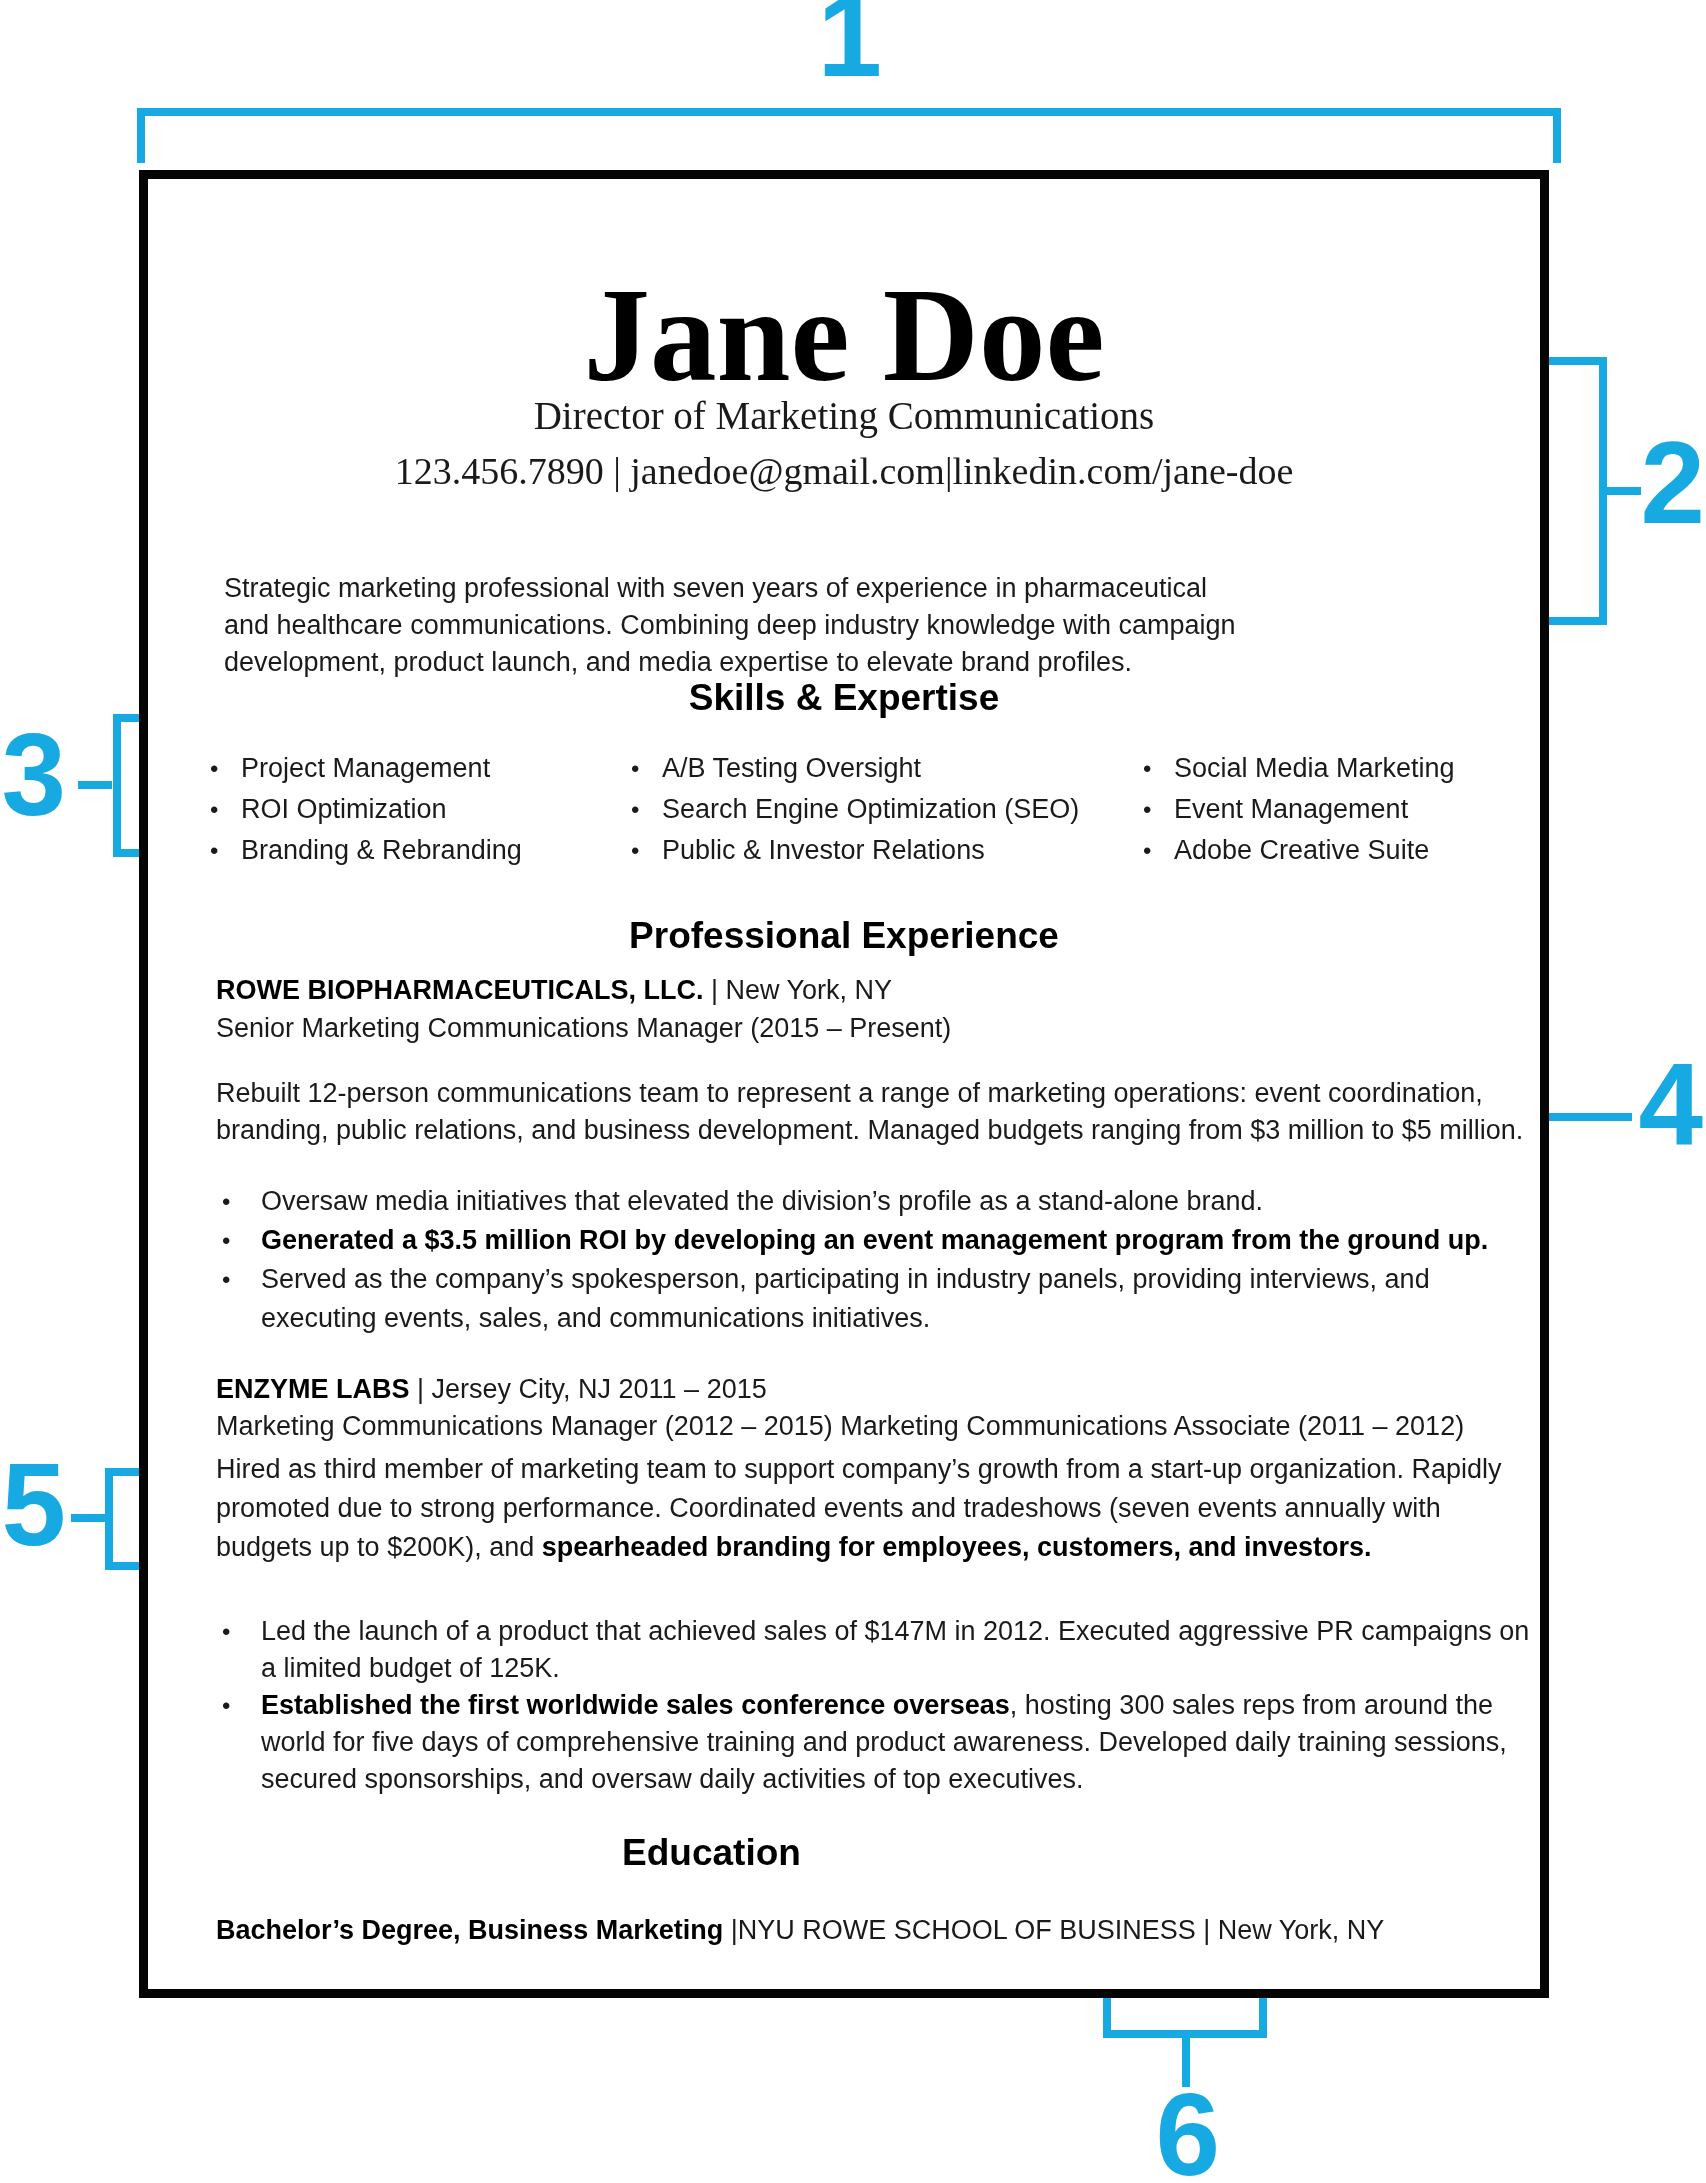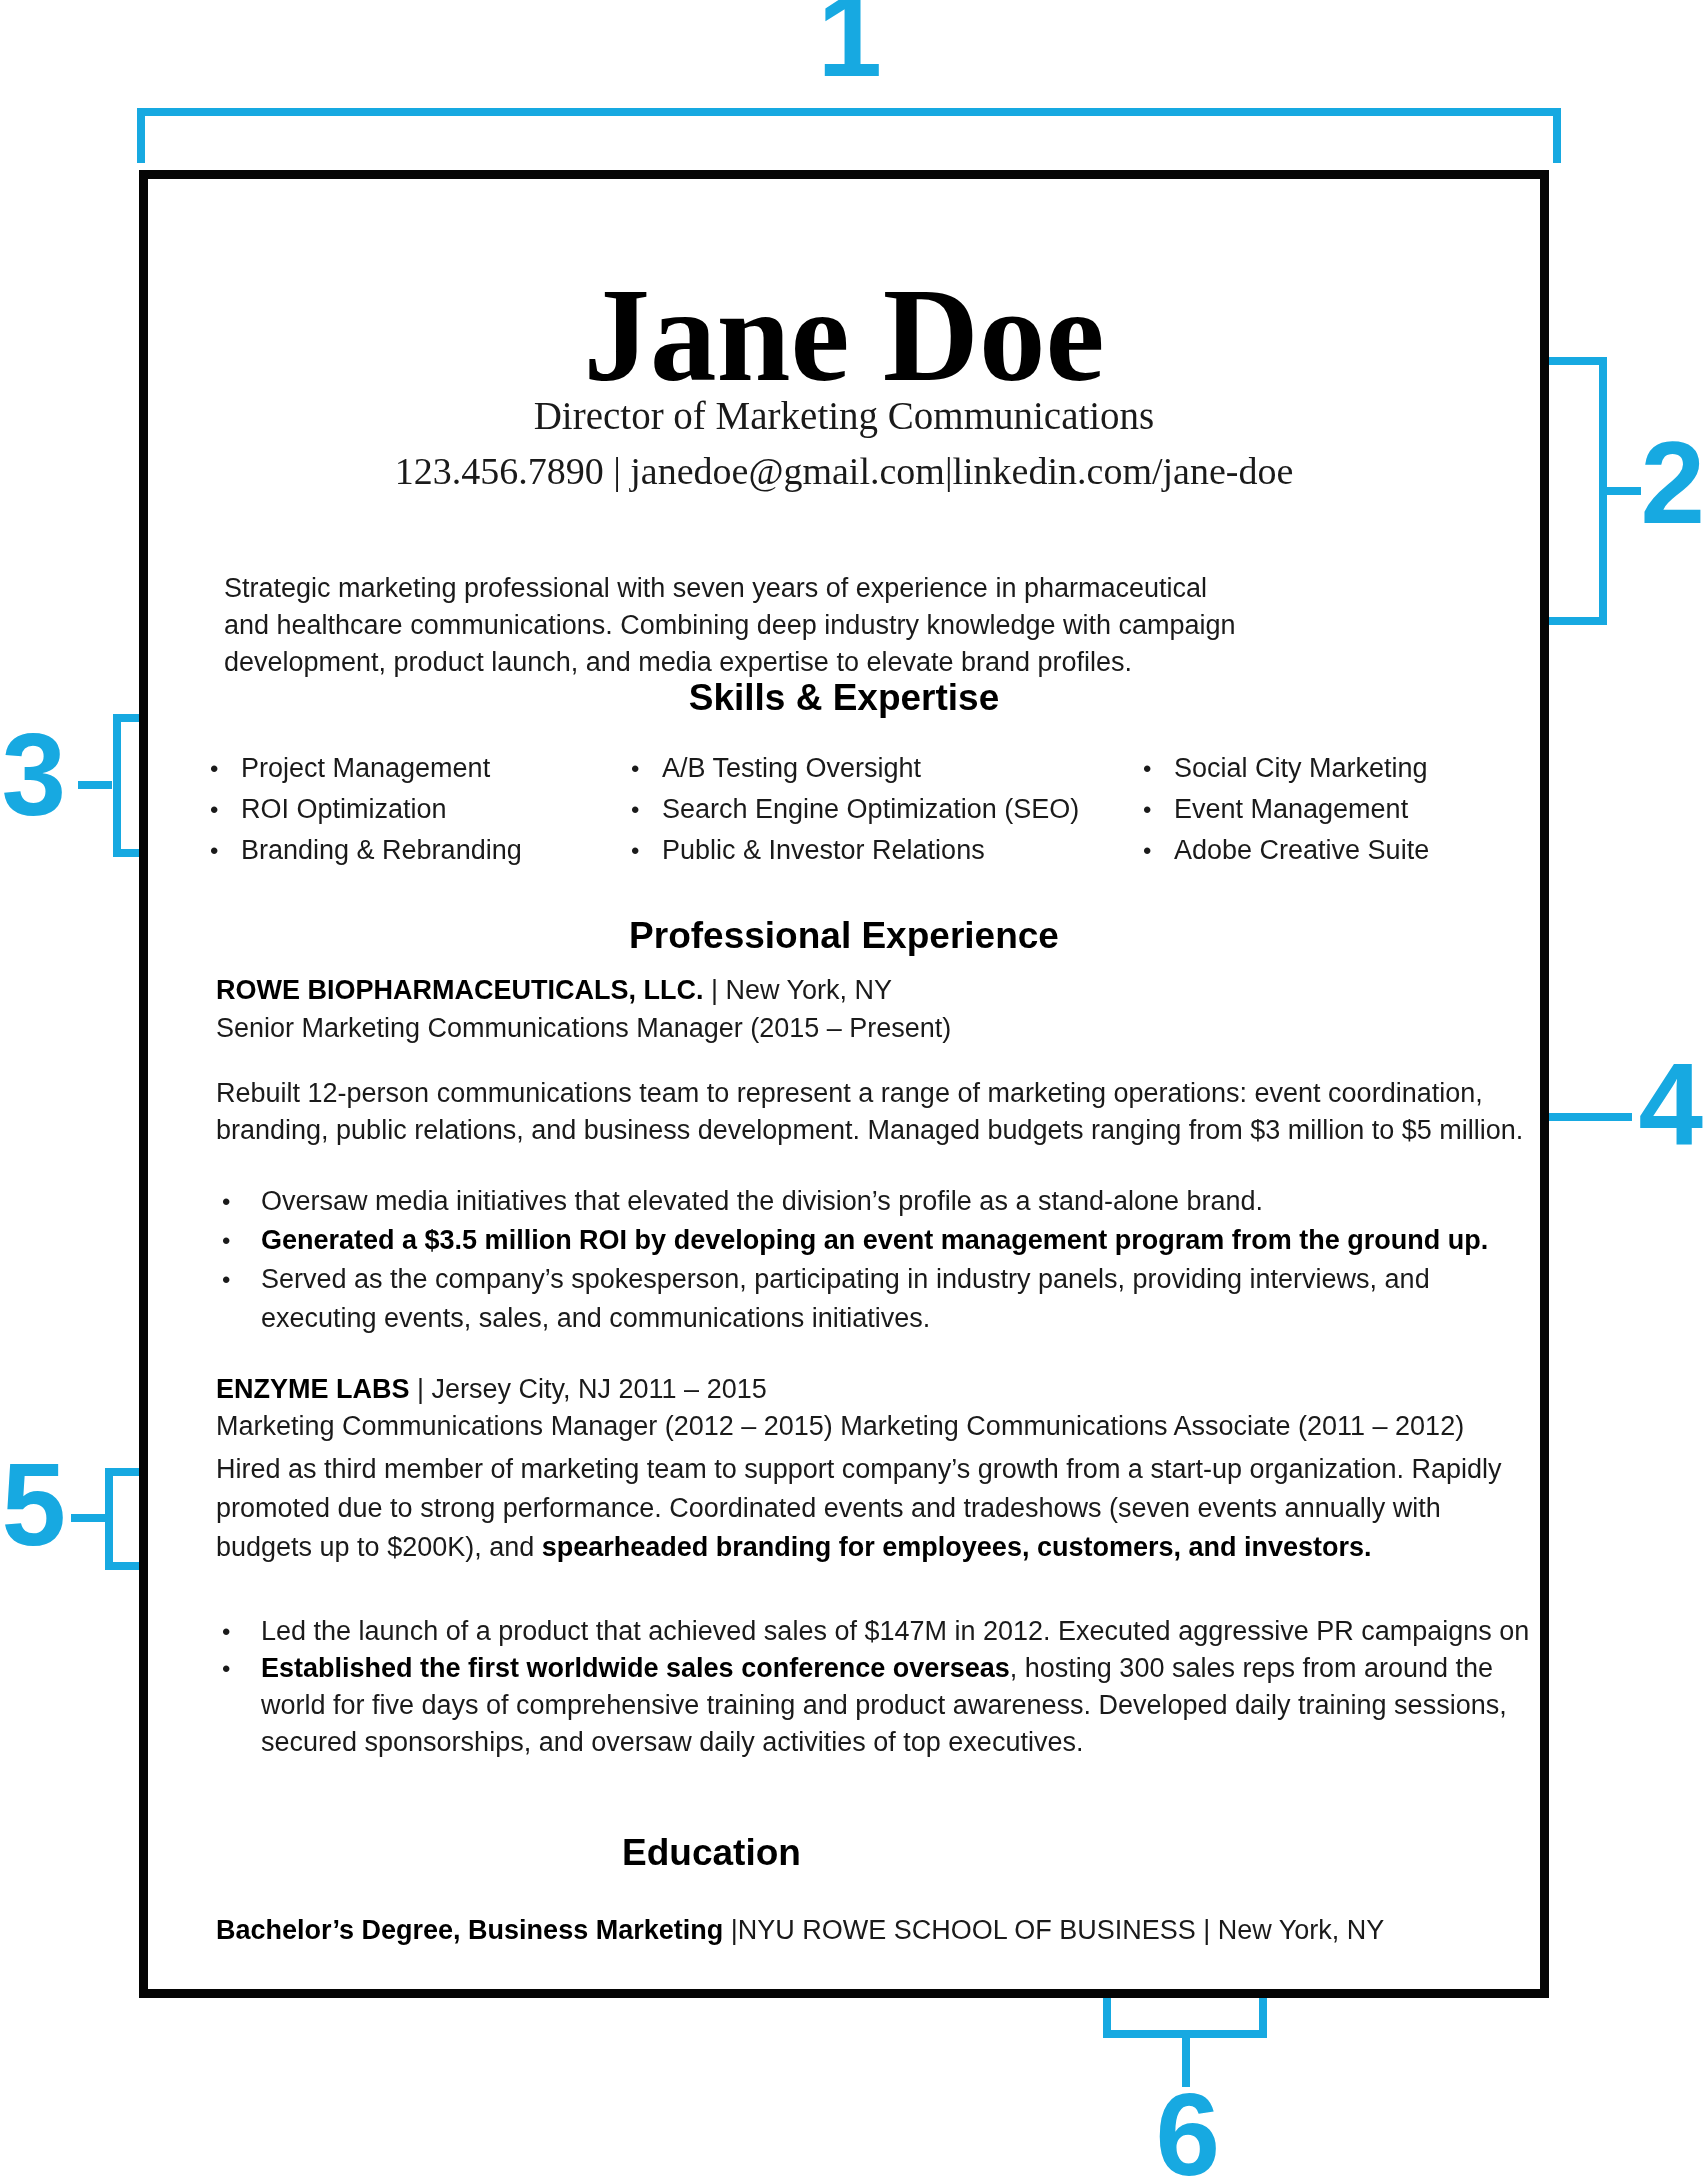--- a/index.html
+++ b/index.html
@@ -115,21 +115,21 @@
     <div class="skill-item"><span class="dot">•</span><span>Project Management</span></div>
     <div class="skill-item"><span class="dot">•</span><span>ROI Optimization</span></div>
     <div class="skill-item"><span class="dot">•</span><span>Branding &amp; Rebranding</span></div>
   </div>
   <div class="abs skill-col" style="left:631px;top:748px;">
     <div class="skill-item"><span class="dot">•</span><span>A/B Testing Oversight</span></div>
     <div class="skill-item"><span class="dot">•</span><span>Search Engine Optimization (SEO)</span></div>
     <div class="skill-item"><span class="dot">•</span><span>Public &amp; Investor Relations</span></div>
   </div>
   <div class="abs skill-col" style="left:1143px;top:748px;">
-    <div class="skill-item"><span class="dot">•</span><span>Social City Marketing</span></div>
+    <div class="skill-item"><span class="dot">•</span><span>Social Media Marketing</span></div>
     <div class="skill-item"><span class="dot">•</span><span>Event Management</span></div>
     <div class="skill-item"><span class="dot">•</span><span>Adobe Creative Suite</span></div>
   </div>
 
   <div class="abs center section-h" style="left:139px;top:918px;width:1410px;">Professional Experience</div>
 
   <div class="abs line" style="left:216px;top:973px;font-size:27px;line-height:34px;">
     <span class="b">ROWE BIOPHARMACEUTICALS, LLC.</span><span> | New York, NY</span>
   </div>
   <div class="abs line body-block" style="left:216px;top:1010px;">Senior Marketing Communications Manager (2015 – Present)</div>
@@ -163,20 +163,21 @@
   <div class="abs body-block" style="left:216px;top:1450px;width:1292px;line-height:39px;">
     <div class="line"><span>Hired as third member of marketing team to support company’s growth from a start-up organization. Rapidly</span></div>
     <div class="line"><span>promoted due to strong performance. Coordinated events and tradeshows (seven events annually with</span></div>
     <div class="line"><span>budgets up to $200K), and </span><span class="b">spearheaded branding for employees, customers, and investors.</span></div>
   </div>
 
   <div class="abs bullets lh63" style="left:261px;top:1613px;width:1250px;">
     <div class="bullet-item">
       <span class="dot">•</span>
       <div class="line"><span>Led the launch of a product that achieved sales of $147M in 2012. Executed aggressive PR campaigns on</span></div>
+      <div class="line"><span>a limited budget of 125K.</span></div>
     </div>
     <div class="bullet-item">
       <span class="dot">•</span>
       <div class="line"><span class="b">Established the first worldwide sales conference overseas</span><span>, hosting 300 sales reps from around the</span></div>
       <div class="line"><span>world for five days of comprehensive training and product awareness. Developed daily training sessions,</span></div>
       <div class="line"><span>secured sponsorships, and oversaw daily activities of top executives.</span></div>
     </div>
   </div>
 
   <div class="abs center section-h" style="left:139px;top:1835px;width:1145px;">Education</div>

